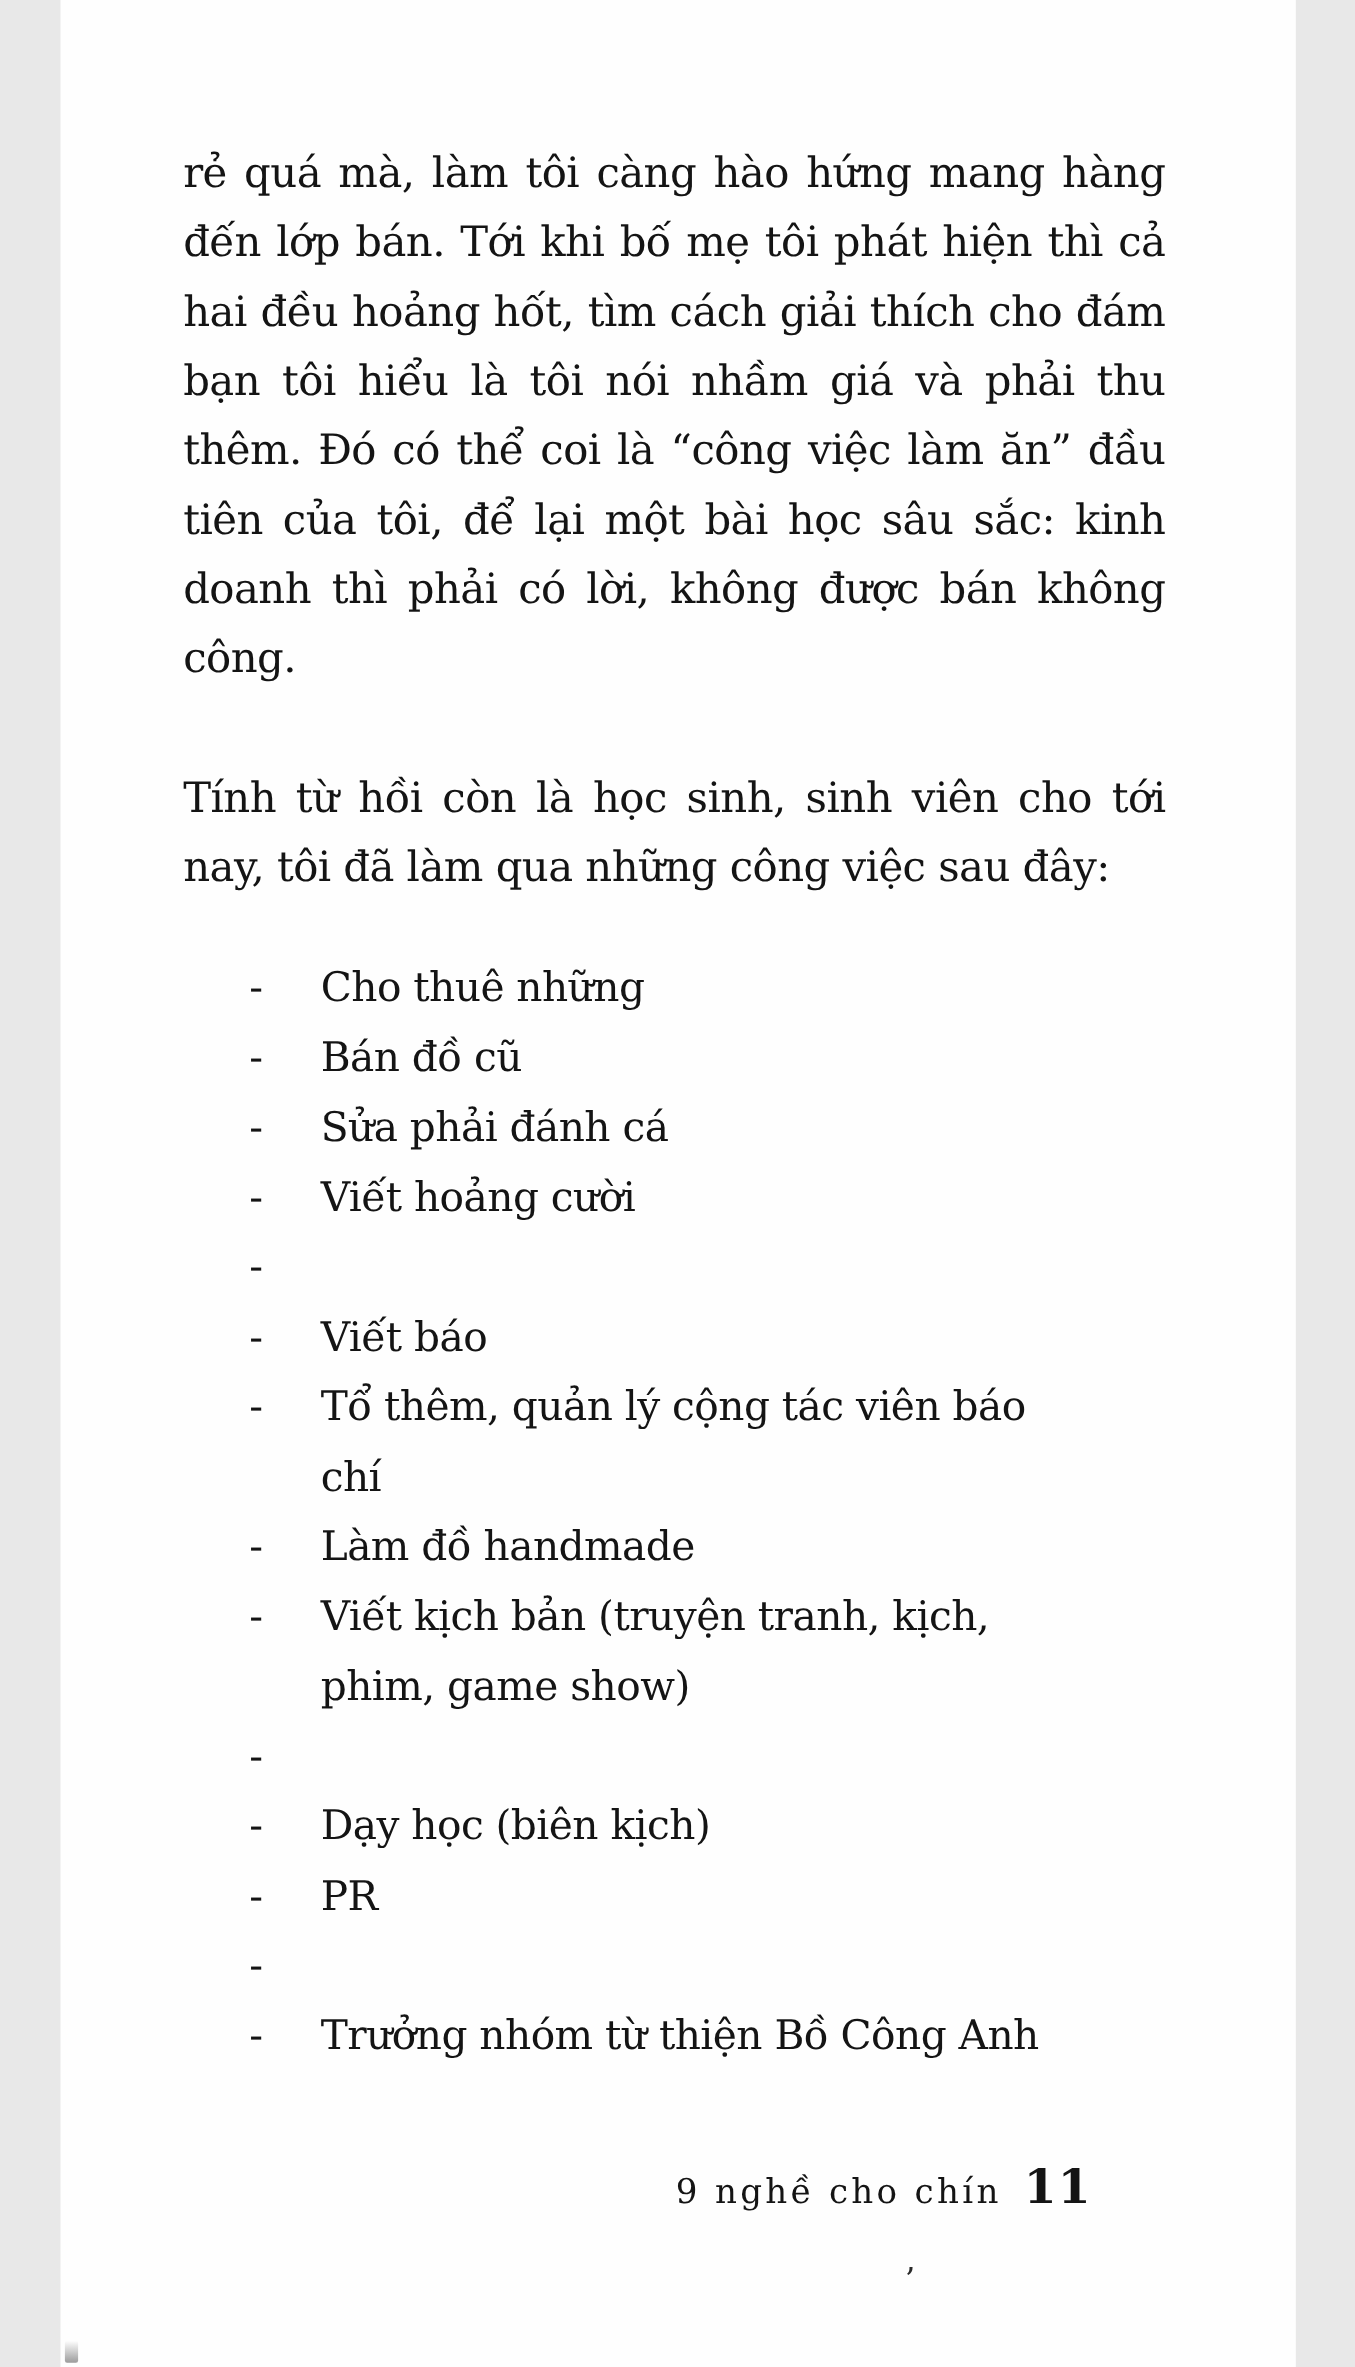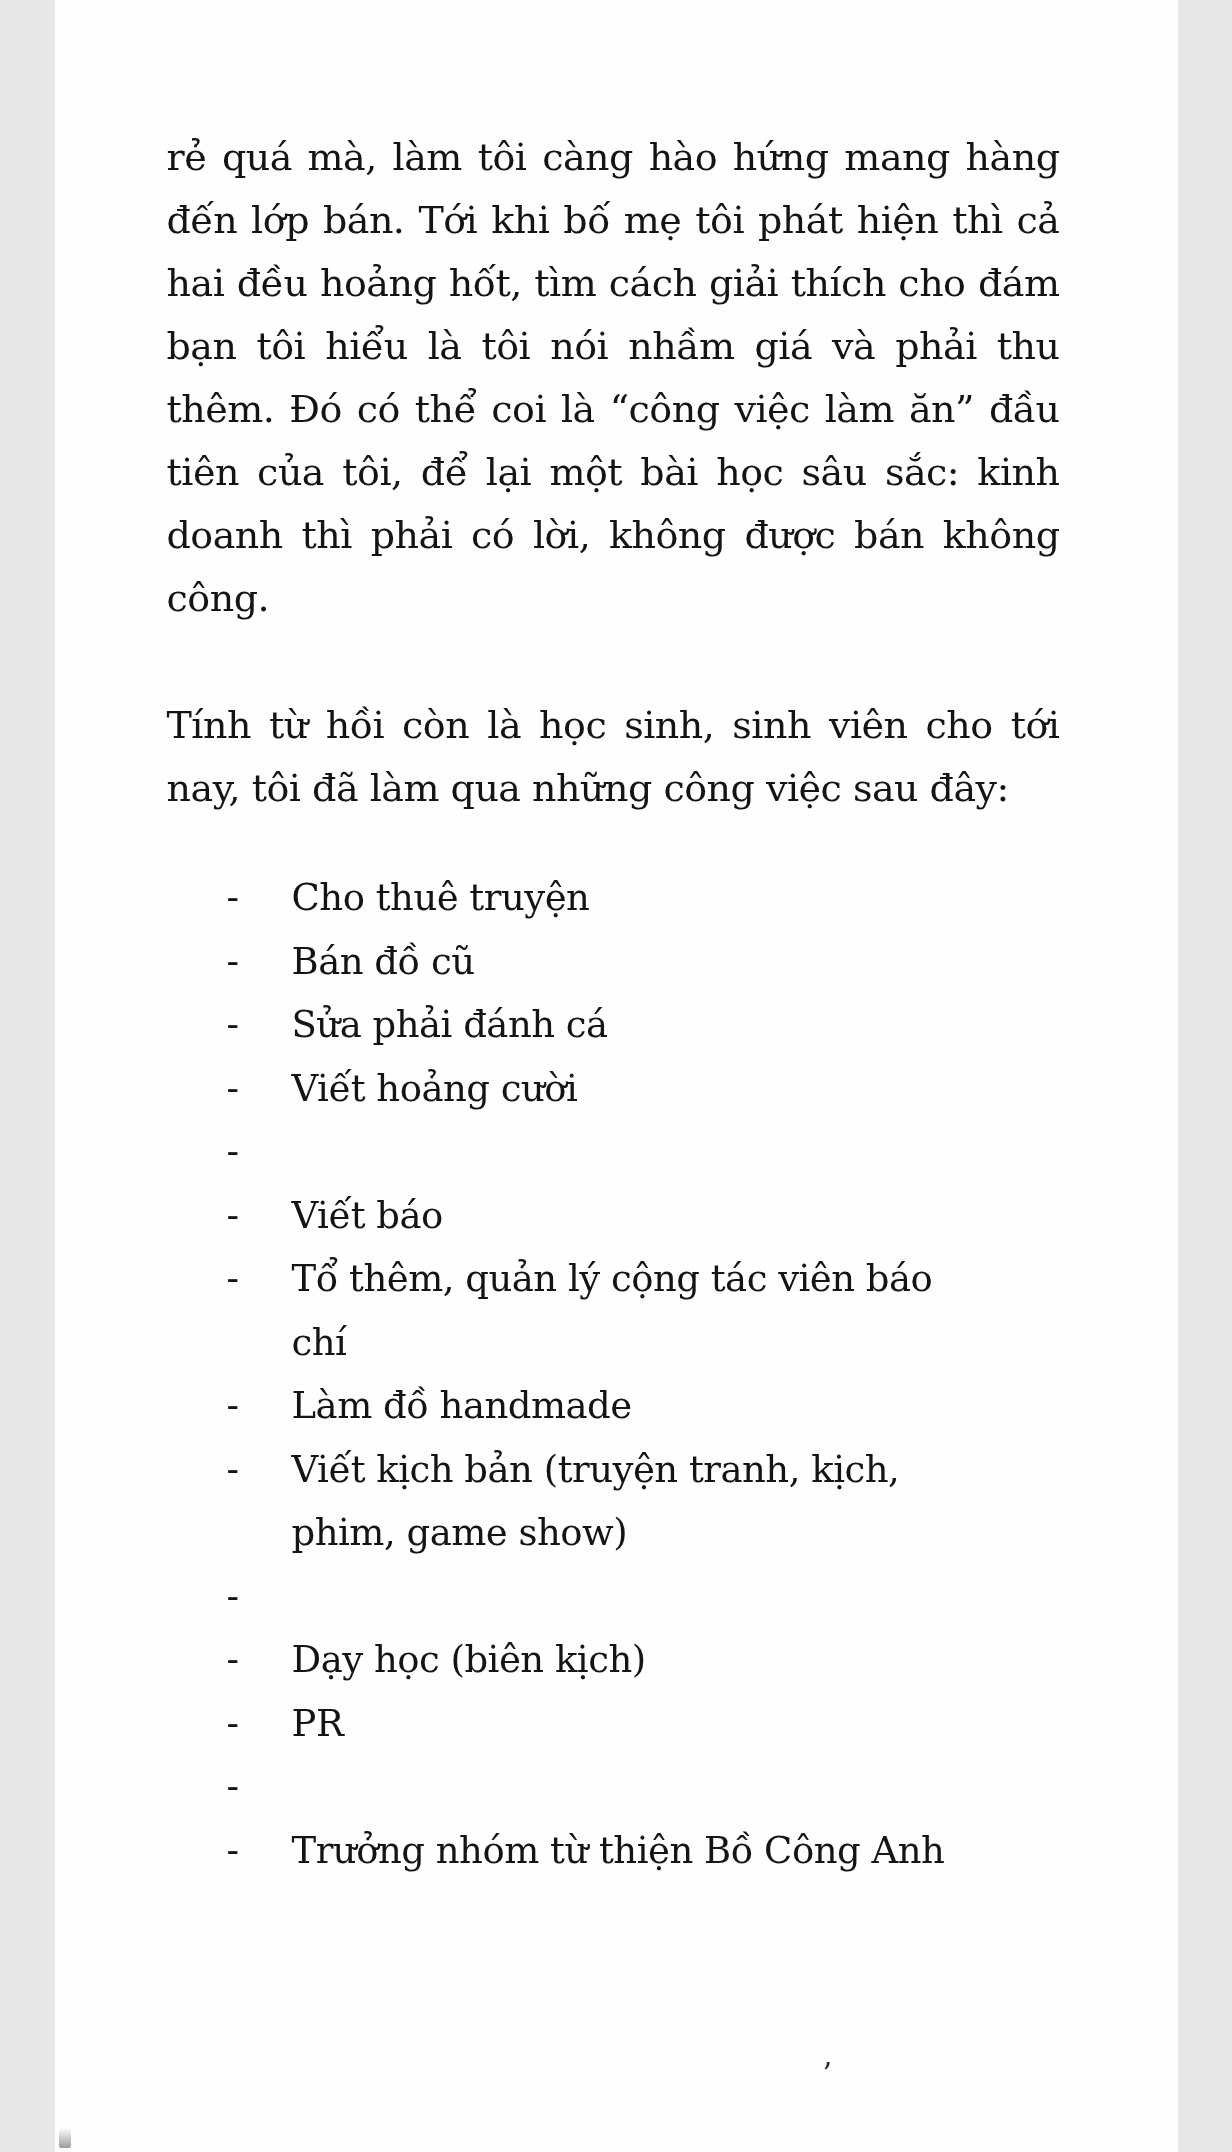--- a/index.html
+++ b/index.html
@@ -111,21 +111,21 @@
 
   <main class="text-block">
 
     <p class="para first">rẻ quá mà, làm tôi càng hào hứng mang hàng đến lớp bán. Tới khi bố mẹ tôi phát hiện thì cả hai đều hoảng hốt, tìm cách giải thích cho đám bạn tôi hiểu là tôi nói nhầm giá và phải thu thêm. Đó có thể coi là “công việc làm ăn” đầu tiên của tôi, để lại một bài học sâu sắc: kinh doanh thì phải có lời, không được bán không công.</p>
 
     <p class="para">Tính từ hồi còn là học sinh, sinh viên cho tới nay, tôi đã làm qua những công việc sau đây:</p>
 
     <ul class="job-list">
       <li class="job-item">
         <span class="dash">-</span>
-        <span class="job-text">Cho thuê truyện</span>
+        <span class="job-text">Cho thuê những</span>
       </li>
       <li class="job-item">
         <span class="dash">-</span>
         <span class="job-text">Bán đồ cũ</span>
       </li>
       <li class="job-item">
         <span class="dash">-</span>
         <span class="job-text">Sửa phải đánh cá</span>
       </li>
       <li class="job-item">
@@ -166,18 +166,22 @@
         <span class="dash">-</span>
       </li>
       <li class="job-item">
         <span class="dash">-</span>
         <span class="job-text">Trưởng nhóm từ thiện Bồ Công Anh</span>
       </li>
     </ul>
 
   </main>
 
+  <footer class="page-footer">
+    <span class="running-title">9 nghề cho chín</span>
+    <span class="page-number">11</span>
+  </footer>
 
   <div class="edge-line"></div>
   <div class="stray-comma">’</div>
   <div class="corner-smudge"></div>
 
 </div>
 
 </body></html>

